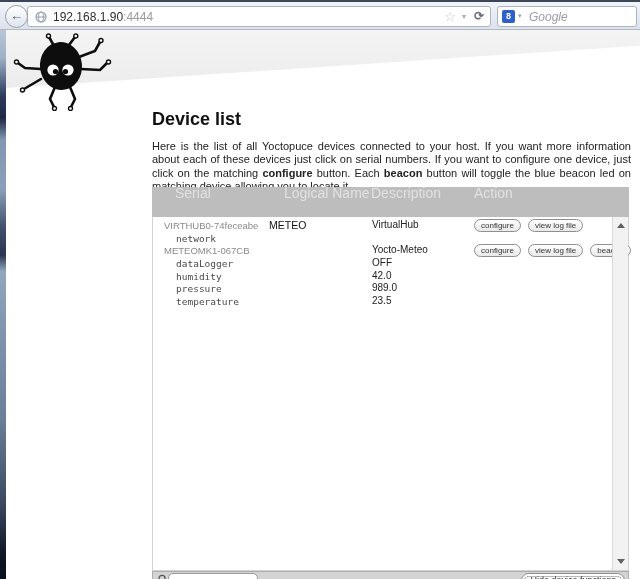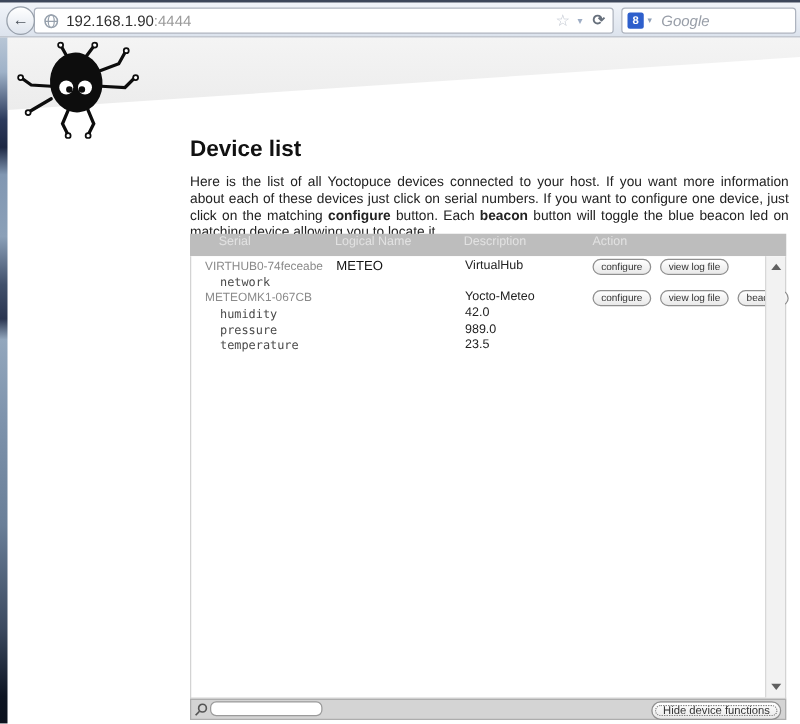--- a/index.html
+++ b/index.html
@@ -46,23 +46,23 @@
 
   
   #page-title{position:absolute;left:152px;top:109px;margin:0;font-size:18px;font-weight:bold;
               color:#111;}
   #intro{position:absolute;left:152px;top:140px;width:479px;margin:0;font-size:11px;
          line-height:13.4px;color:#222;text-align:justify;}
   #intro b{font-weight:bold;}
 
   
   #panel{position:absolute;left:152px;top:187px;width:477px;}
-  #panel-header{position:relative;height:18px;background:#bdbdbd;font-size:10px;color:#e2e2e2;}
+  #panel-header{position:relative;height:30px;background:#bdbdbd;font-size:14px;color:#e2e2e2;}
   #panel-header span{position:absolute;top:0;line-height:13px;}
-  .col-serial{left:23px;} .col-logical{left:116px;} .col-desc{left:219px;} .col-action{left:322px;}
+  .col-serial{left:23px;} .col-logical{left:132px;} .col-desc{left:219px;} .col-action{left:322px;}
   #panel-body{position:relative;height:354px;box-sizing:border-box;background:#fff;
               border:1px solid #d3d3d3;border-top:none;}
   #rows{position:absolute;left:0;top:2px;right:16px;}
   .trow{position:relative;}
   .device-row{height:13px;}
   .function-row{height:12.4px;}
   .cell-serial{position:absolute;left:11px;top:1px;font-family:Liberation Sans, sans-serif;
                font-size:9.5px;color:#8a8a8a;white-space:nowrap;cursor:pointer;}
   .cell-fname{position:absolute;left:23px;top:1px;font-family:"DejaVu Sans Mono",monospace;
               font-size:9.5px;color:#4a4a4a;white-space:nowrap;}
@@ -172,20 +172,24 @@
           <div class="trow device-row">
             <span class="cell-serial">METEOMK1-067CB</span>
             <span class="cell-desc">Yocto-Meteo</span>
             <div class="cell-actions">
               <button class="pill">configure</button>
               <button class="pill">view log file</button>
               <button class="pill">beacon</button>
             </div>
           </div>
           <div class="trow function-row">
+            <span class="cell-fname">dataLogger</span>
+            <span class="cell-desc">OFF</span>
+          </div>
+          <div class="trow function-row">
             <span class="cell-fname">humidity</span>
             <span class="cell-desc">42.0</span>
           </div>
           <div class="trow function-row">
             <span class="cell-fname">pressure</span>
             <span class="cell-desc">989.0</span>
           </div>
           <div class="trow function-row">
             <span class="cell-fname">temperature</span>
             <span class="cell-desc">23.5</span>

